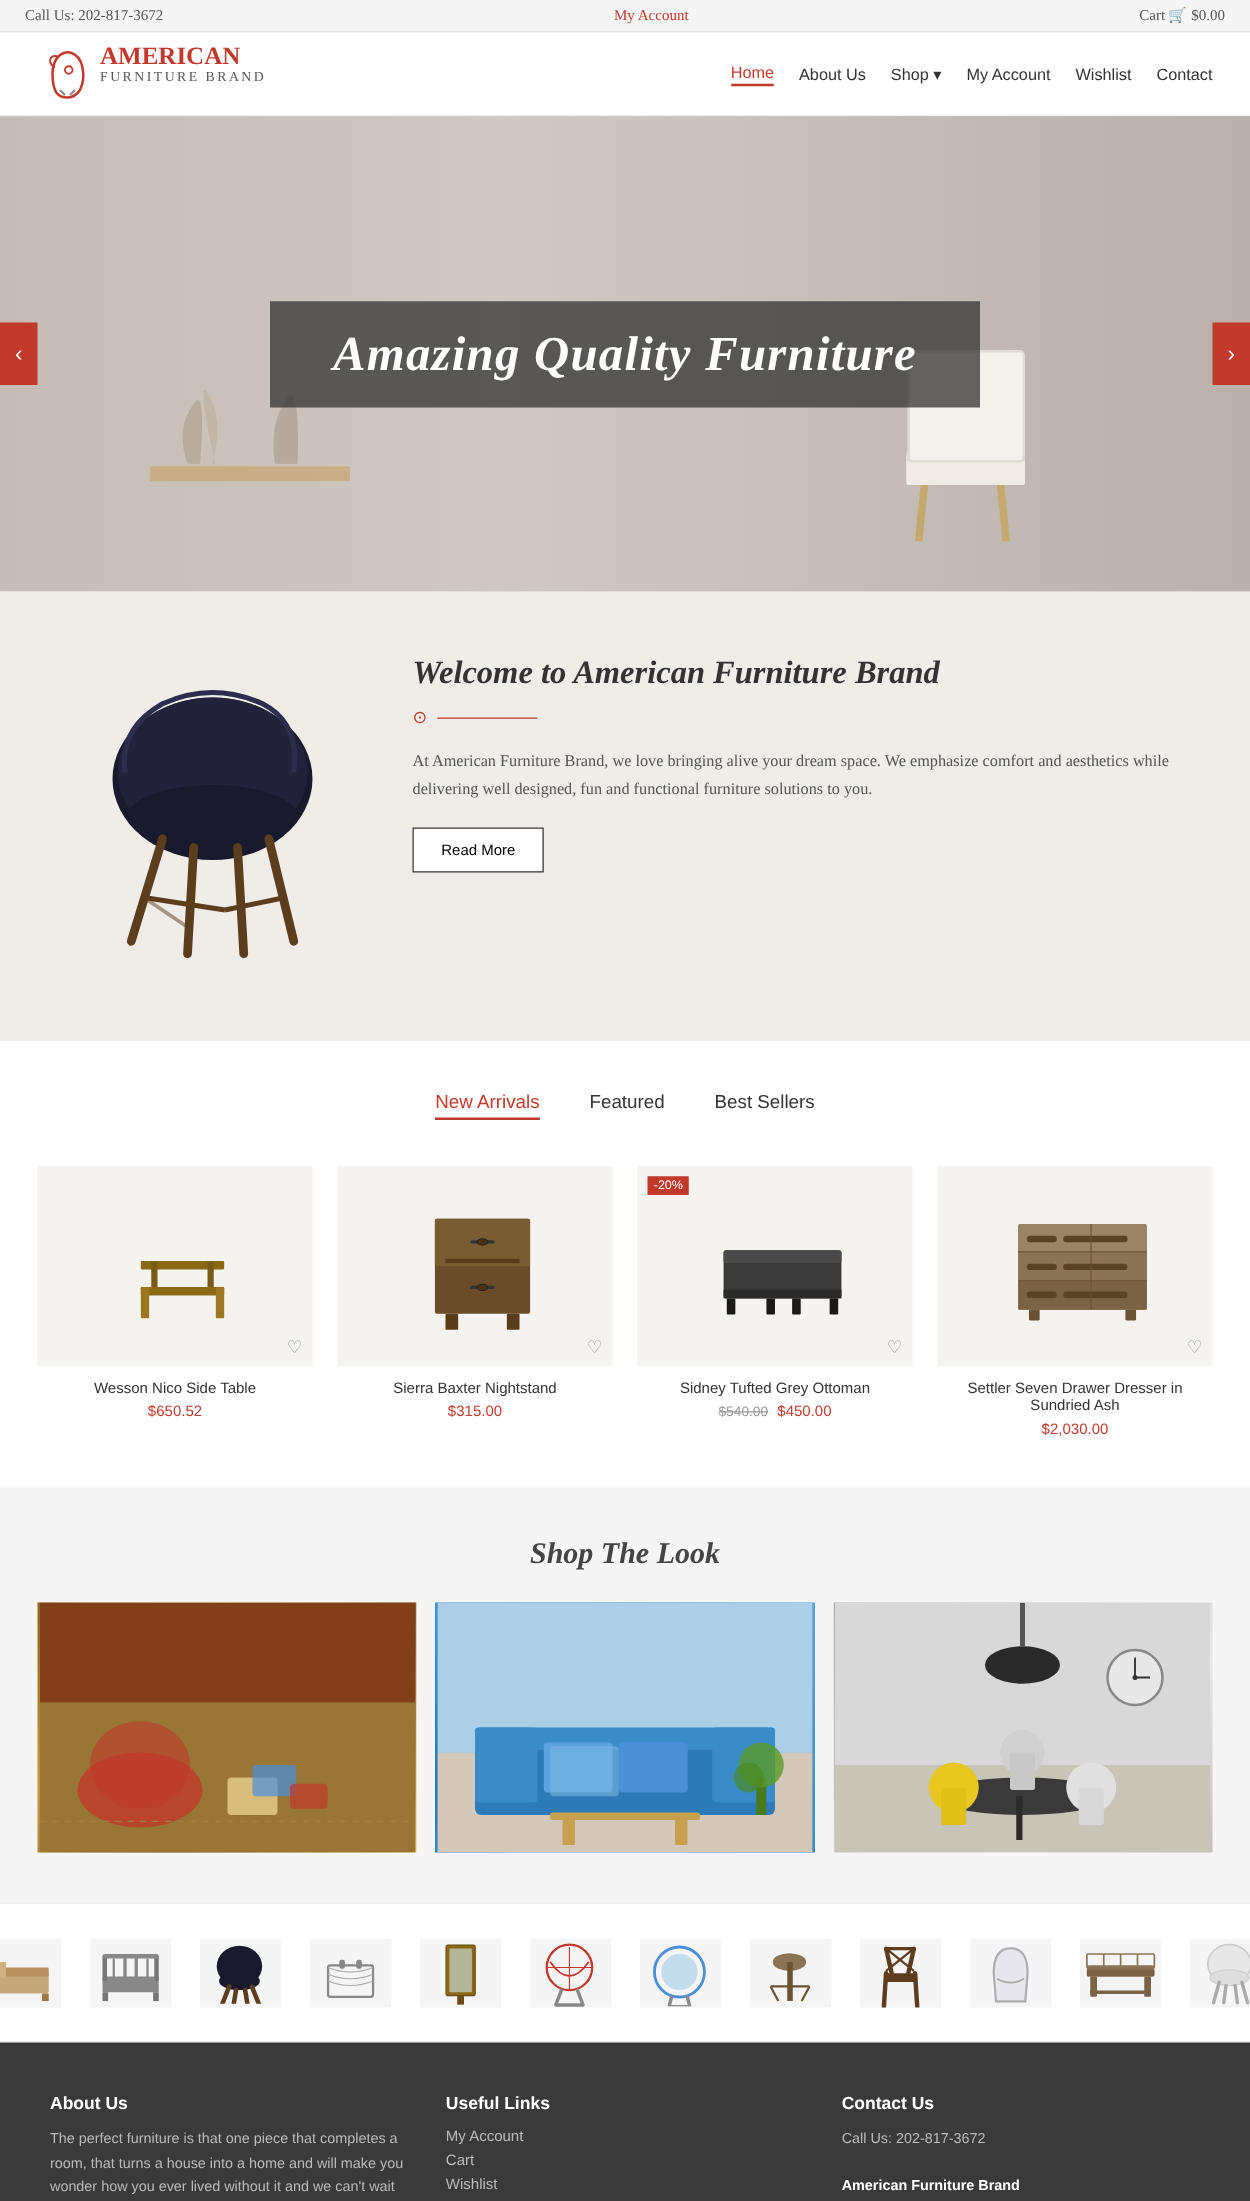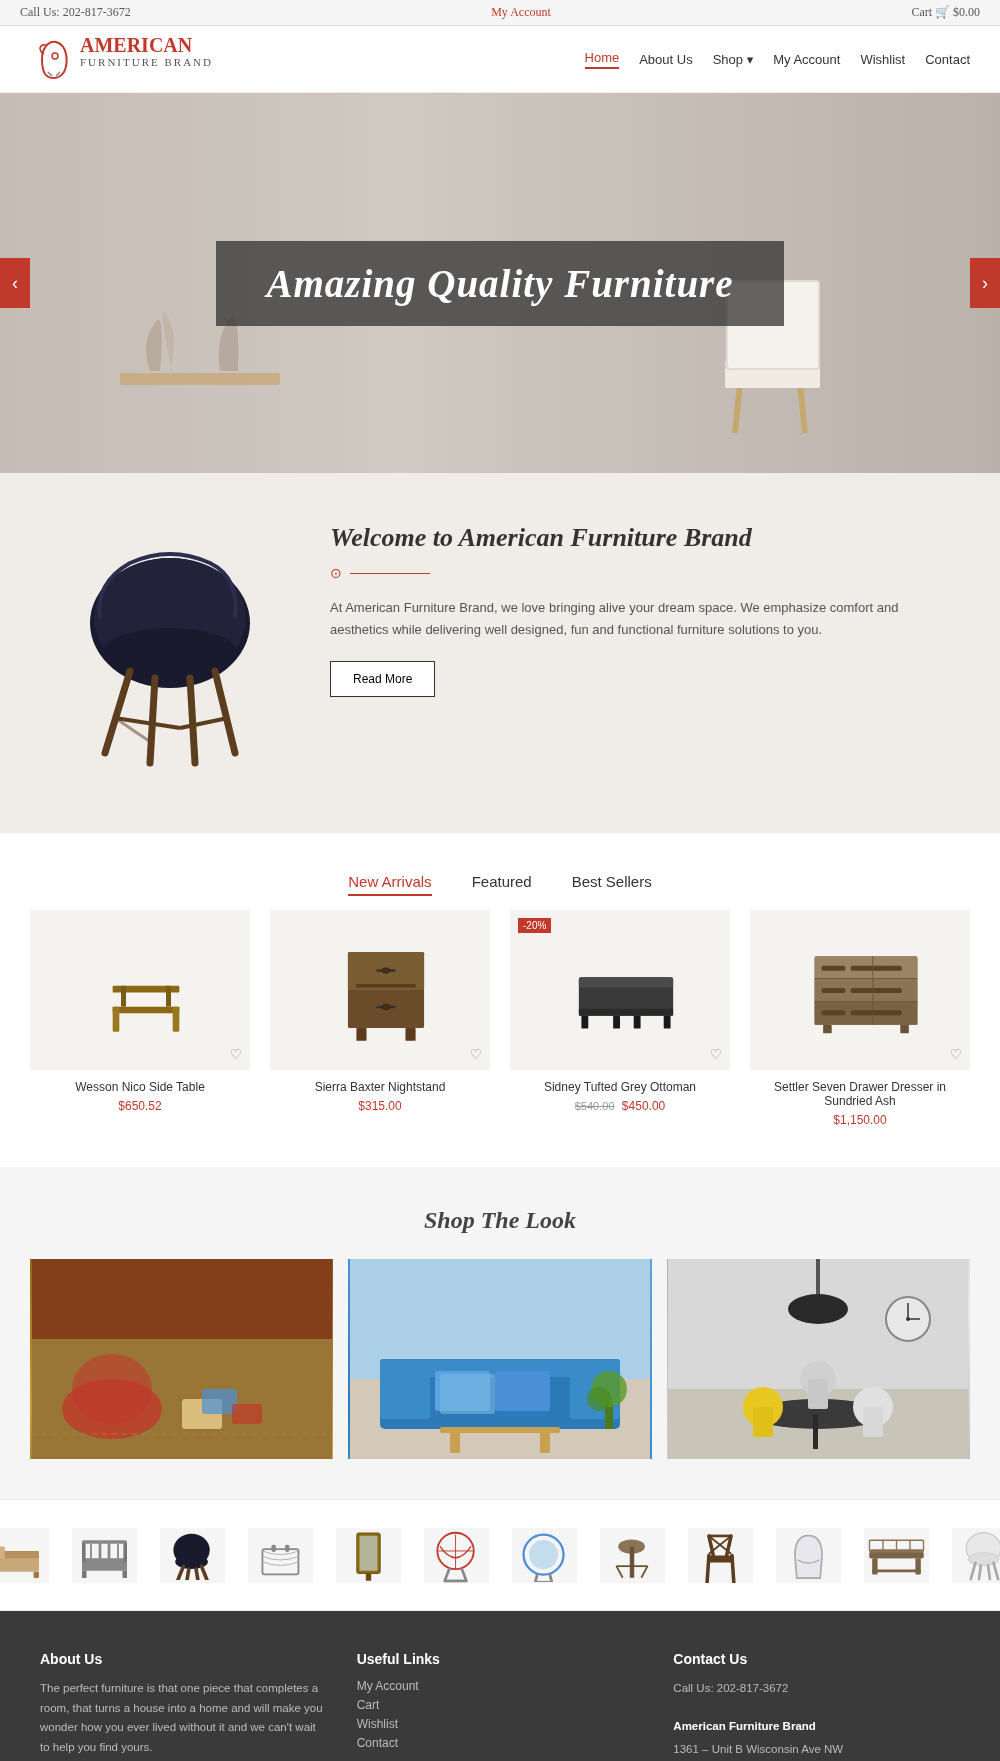--- a/index.html
+++ b/index.html
@@ -134,42 +134,42 @@
       align-items: center;
       gap: 8px;
       margin-bottom: 15px;
     }
     .welcome-divider span { color: #c0392b; font-size: 14px; }
     .welcome-divider hr { flex: 1; border: none; border-top: 1px solid #c0392b; max-width: 80px; }
     .welcome-text p {
       font-size: 13px;
       color: #555;
       line-height: 1.7;
-      font-family: Liberation Sans, sans-serif;
+      font-family: Liberation Serif, serif;
       margin-bottom: 20px;
     }
     .read-more-btn {
       border: 1px solid #333;
       background: #fff;
       padding: 10px 22px;
       font-size: 12px;
       cursor: pointer;
       font-family: Arial, sans-serif;
     }
 
     
     .products-section {
       padding: 40px 30px;
       background: #fff;
     }
     .product-tabs {
       display: flex;
       justify-content: center;
       gap: 40px;
-      margin-bottom: 14px;
+      margin-bottom: 37px;
     }
     .product-tab {
       font-size: 15px;
       cursor: pointer;
       color: #333;
       padding-bottom: 4px;
       font-family: Arial, sans-serif;
     }
     .product-tab.active { color: #c0392b; border-bottom: 2px solid #c0392b; }
 
@@ -520,21 +520,21 @@
           <rect x="84" y="78" width="28" height="6" rx="3" fill="#5a4225"></rect>
           <rect x="18" y="26" width="28" height="6" rx="3" fill="#5a4225"></rect>
           <rect x="18" y="52" width="28" height="6" rx="3" fill="#5a4225"></rect>
           <rect x="18" y="78" width="28" height="6" rx="3" fill="#5a4225"></rect>
           <rect x="20" y="95" width="10" height="10" rx="1" fill="#6a5235"></rect>
           <rect x="110" y="95" width="10" height="10" rx="1" fill="#6a5235"></rect>
         </svg>
         <button class="wishlist-btn">♡</button>
       </div>
       <div class="product-name">Settler Seven Drawer Dresser in Sundried Ash</div>
-      <div class="product-price">$1,150.00</div>
+      <div class="product-price">$2,030.00</div>
     </div>
 
   </div>
 </div>
 
 <div class="shop-look-section">
   <h2>Shop The Look</h2>
   <div class="look-grid">
     <div class="look-item look-item-1">
       <div class="look-inner">

